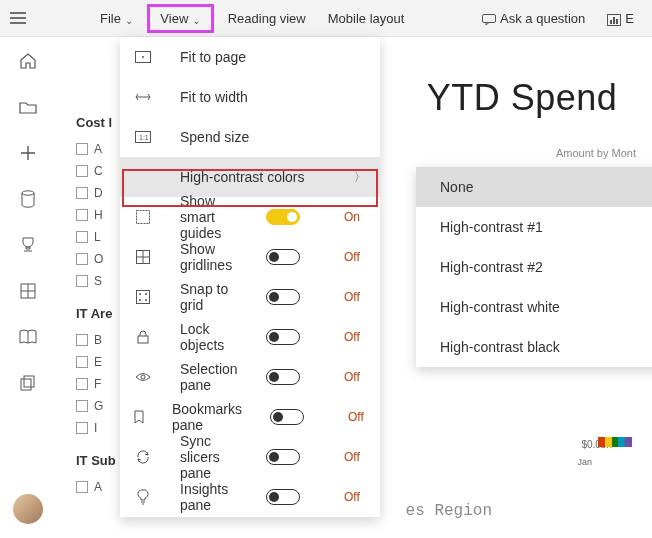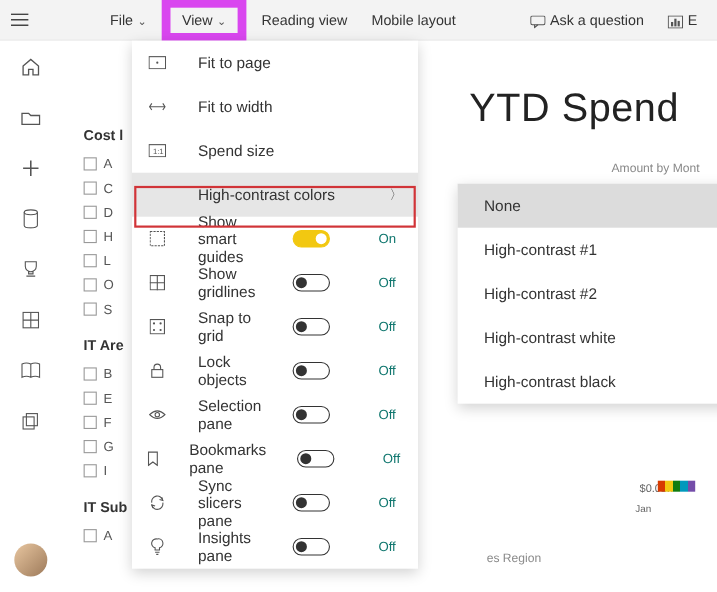--- a/index.html
+++ b/index.html
@@ -3,50 +3,50 @@
 <meta charset="utf-8">
 <style>
   * { box-sizing: border-box; margin: 0; padding: 0; font-family: "Segoe UI", Arial, sans-serif; }
   body { width: 652px; height: 538px; overflow: hidden; background: #fff; position: relative; }
   
   .topbar { height: 37px; background: #f3f3f3; display: flex; align-items: center; padding: 0 10px; gap: 6px; border-bottom: 1px solid #e5e5e5; }
   .hamburger { width: 30px; text-align: center; color: #444; font-size: 16px; }
   .menu-item { font-size: 13px; color: #333; padding: 4px 8px; display: flex; align-items: flex-end; gap: 4px; cursor: pointer; }
   .menu-item .chev { font-size: 10px; color: #555; }
   .spacer { flex: 1; }
-  .highlight-box { border: 8px solid #d946ef; }
+  .highlight-box { border: 3px solid #d946ef; }
   
   .leftrail { position: absolute; left: 0; top: 37px; bottom: 0; width: 56px; background: #fff; border-right: 0; display: flex; flex-direction: column; align-items: center; padding-top: 14px; gap: 26px; color: #555; }
   .leftrail .ico { width: 20px; height: 20px; display: flex; align-items: center; justify-content: center; }
   .avatar { width: 30px; height: 30px; border-radius: 50%; background: linear-gradient(135deg,#e8c6a0,#9d7a5a); margin-top: auto; margin-bottom: 14px; }
   
   .content { position: absolute; left: 56px; top: 37px; right: 0; bottom: 0; background: #fff; padding: 18px 20px; }
   .section-title { font-size: 13px; color: #333; font-weight: 600; margin-bottom: 8px; margin-top: 10px;}
   .checklist { list-style: none; }
   .checklist li { display: flex; align-items: center; gap: 6px; font-size: 12px; color: #555; height: 22px; }
   .checklist li .cb { width: 12px; height: 12px; border: 1px solid #999; display: inline-block; }
   .report-title { position: absolute; right: 0; top: 40px; font-size: 36px; font-weight: 300; color: #222; letter-spacing: 0.5px; width: 260px; text-align: center; overflow: hidden; white-space: nowrap;}
   .report-sub { position: absolute; right: 16px; top: 110px; font-size: 11px; color: #888; }
   .ylabel { position: absolute; right: 40px; top: 402px; font-size: 10px; color: #666; }
   .xlabel { position: absolute; right: 60px; top: 420px; font-size: 9px; color: #666; }
   .chips { position: absolute; right: 20px; top: 400px; width: 34px; height: 10px; background: linear-gradient(90deg,#d83b01 0 20%,#f2c811 20% 40%,#107c10 40% 60%,#0099bc 60% 80%,#744da9 80% 100%); }
-  .region-txt { position:absolute; top:465px; right:160px; font-size:11px; color:#8a8a8a;}
+  .region-txt { position:absolute; top:465px; right:160px; font-size:16px; color:#8a8a8a;font-family:Liberation Mono, monospace;}
   
   .dropdown { position: absolute; left: 120px; top: 37px; width: 260px; background: #fff; box-shadow: 0 4px 12px rgba(0,0,0,0.18); z-index: 10; }
   .dd-item { display: flex; align-items: center; height: 40px; padding: 0 14px; gap: 28px; font-size: 14px; color: #333; cursor: pointer; }
   .dd-item.active { background: #e6e6e6; }
   .dd-item .dd-ico { width: 18px; height: 18px; display: flex; align-items: center; justify-content: center; color: #555; }
   .dd-item .dd-label { flex: 1; }
   .dd-item .arrow { font-size: 12px; color: #555; }
   .dd-toggle { display: flex; align-items: center; gap: 6px; font-size: 12px; }
   .toggle { width: 34px; height: 16px; border-radius: 8px; position: relative; border: 1px solid #333; background: #fff; }
   .toggle .knob { position: absolute; width: 10px; height: 10px; border-radius: 50%; top: 2px; left: 2px; background: #333; }
   .toggle.on { background: #f2c811; border-color: #f2c811; }
   .toggle.on .knob { left: auto; right: 2px; background: #fff; }
-  .toggle-lbl { width: 22px; color: #0f766e; margin-left: 38px; }
+  .toggle-lbl { width: 22px; color: #c2410c; margin-left: 38px; }
   
   .submenu { position: absolute; left: 380px; top: 167px; width: 260px; background: #fff; box-shadow: 0 4px 12px rgba(0,0,0,0.18); z-index: 11; margin-left: 36px; }
   .sm-item { height: 40px; display: flex; align-items: center; padding: 0 24px; font-size: 14px; color: #333; cursor: pointer; }
   .sm-item.selected { background: #dcdcdc; }
   
   .hc-wrap { position: absolute; left: 122px; top: 169px; width: 256px; height: 38px; border: 2px solid #d13438; z-index: 20; pointer-events: none; }
   svg { display: block; }
 </style>
 </head>
 <body>

